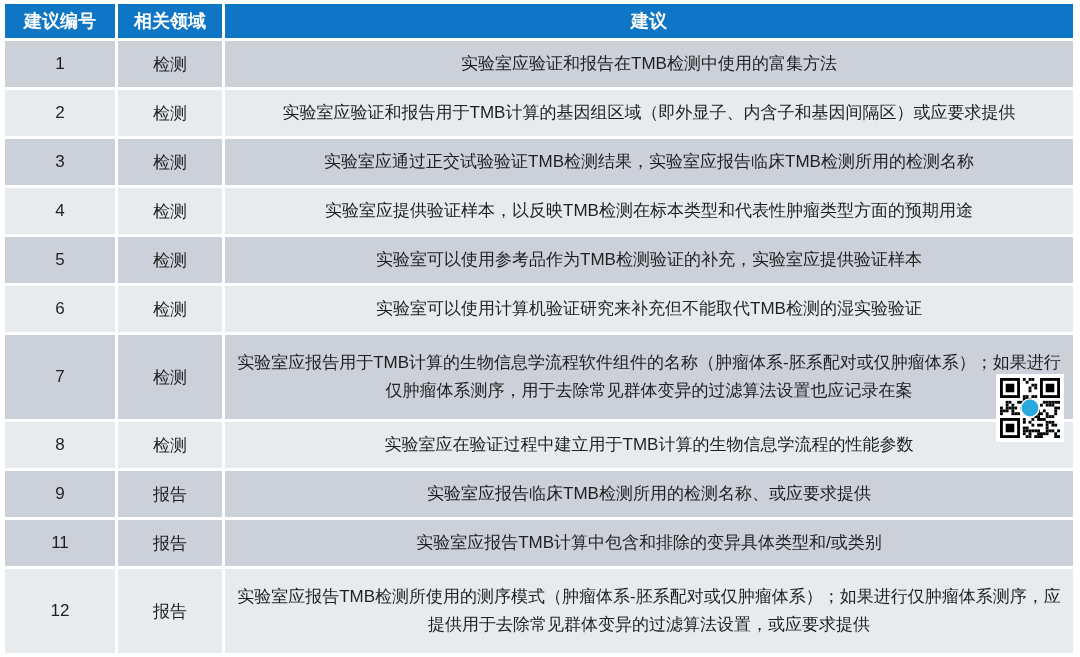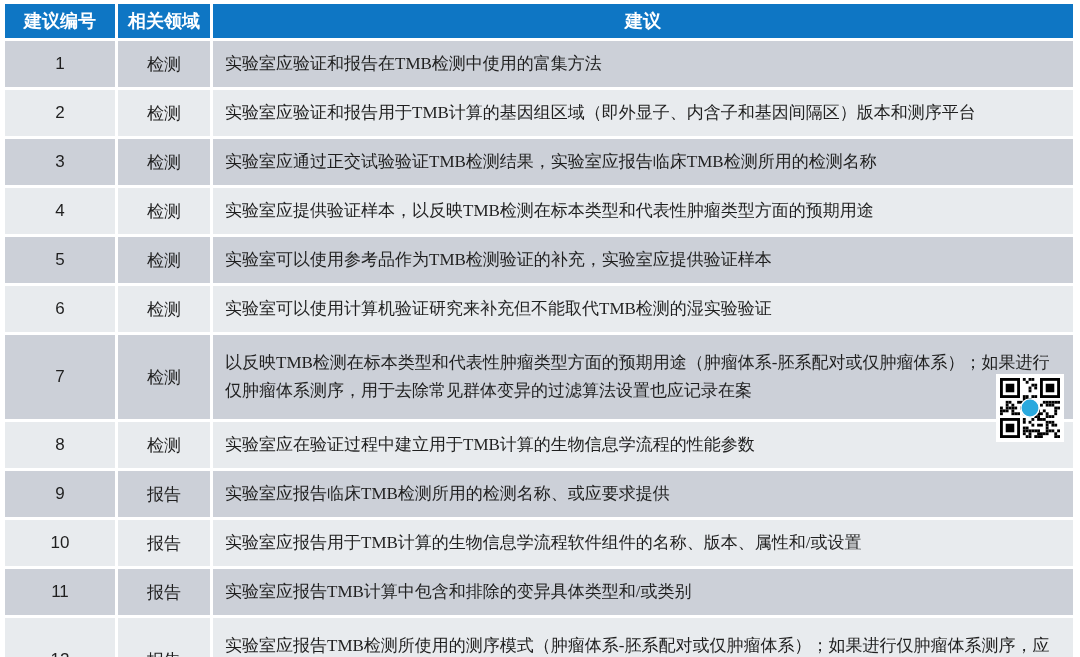--- a/index.html
+++ b/index.html
@@ -33,30 +33,29 @@
     padding:0;
   }
   tbody td{
     color:var(--text);
     font-size:17px;
     height:38px;
     vertical-align:middle;
     padding:0;
   }
   .col-num{width:110px;}
-  .col-field{width:92px;font-family:Liberation Mono, monospace;}
+  .col-field{width:104px;font-family:Liberation Mono, monospace;}
   tr.dark td{background:var(--row-dark);}
   tr.light td{background:var(--row-light);}
   tr.tall td{height:76px;}
   td.cell-num, td.cell-field{text-align:center;}
   td.cell-text{
-    text-align:left;
+    text-align:center;
     padding:4px 12px;
     line-height:28px;
-    font-family:Liberation Serif, serif;
   }
   .qr{
     position:absolute;
     left:997px;top:375px;
     width:60px;height:60px;
     background:#ffffff;
     padding:3px;
     box-shadow:0 0 0 1px #ffffff;
   }
   .qr svg{display:block;}
@@ -75,21 +74,21 @@
     </thead>
     <tbody>
         <tr class="dark">
           <td class="cell-num col-num">1</td>
           <td class="cell-field col-field">检测</td>
           <td class="cell-text col-text">实验室应验证和报告在TMB检测中使用的富集方法</td>
         </tr>
         <tr class="light">
           <td class="cell-num col-num">2</td>
           <td class="cell-field col-field">检测</td>
-          <td class="cell-text col-text">实验室应验证和报告用于TMB计算的基因组区域（即外显子、内含子和基因间隔区）版本和测序平台</td>
+          <td class="cell-text col-text">实验室应验证和报告用于TMB计算的基因组区域（即外显子、内含子和基因间隔区）或应要求提供</td>
         </tr>
         <tr class="dark">
           <td class="cell-num col-num">3</td>
           <td class="cell-field col-field">检测</td>
           <td class="cell-text col-text">实验室应通过正交试验验证TMB检测结果，实验室应报告临床TMB检测所用的检测名称</td>
         </tr>
         <tr class="light">
           <td class="cell-num col-num">4</td>
           <td class="cell-field col-field">检测</td>
           <td class="cell-text col-text">实验室应提供验证样本，以反映TMB检测在标本类型和代表性肿瘤类型方面的预期用途</td>
@@ -100,36 +99,31 @@
           <td class="cell-text col-text">实验室可以使用参考品作为TMB检测验证的补充，实验室应提供验证样本</td>
         </tr>
         <tr class="light">
           <td class="cell-num col-num">6</td>
           <td class="cell-field col-field">检测</td>
           <td class="cell-text col-text">实验室可以使用计算机验证研究来补充但不能取代TMB检测的湿实验验证</td>
         </tr>
         <tr class="dark tall">
           <td class="cell-num col-num">7</td>
           <td class="cell-field col-field">检测</td>
-          <td class="cell-text col-text">以反映TMB检测在标本类型和代表性肿瘤类型方面的预期用途（肿瘤体系-胚系配对或仅肿瘤体系）；如果进行仅肿瘤体系测序，用于去除常见群体变异的过滤算法设置也应记录在案</td>
+          <td class="cell-text col-text">实验室应报告用于TMB计算的生物信息学流程软件组件的名称（肿瘤体系-胚系配对或仅肿瘤体系）；如果进行仅肿瘤体系测序，用于去除常见群体变异的过滤算法设置也应记录在案</td>
         </tr>
         <tr class="light">
           <td class="cell-num col-num">8</td>
           <td class="cell-field col-field">检测</td>
           <td class="cell-text col-text">实验室应在验证过程中建立用于TMB计算的生物信息学流程的性能参数</td>
         </tr>
         <tr class="dark">
           <td class="cell-num col-num">9</td>
           <td class="cell-field col-field">报告</td>
           <td class="cell-text col-text">实验室应报告临床TMB检测所用的检测名称、或应要求提供</td>
-        </tr>
-        <tr class="light">
-          <td class="cell-num col-num">10</td>
-          <td class="cell-field col-field">报告</td>
-          <td class="cell-text col-text">实验室应报告用于TMB计算的生物信息学流程软件组件的名称、版本、属性和/或设置</td>
         </tr>
         <tr class="dark">
           <td class="cell-num col-num">11</td>
           <td class="cell-field col-field">报告</td>
           <td class="cell-text col-text">实验室应报告TMB计算中包含和排除的变异具体类型和/或类别</td>
         </tr>
         <tr class="light tall">
           <td class="cell-num col-num">12</td>
           <td class="cell-field col-field">报告</td>
           <td class="cell-text col-text">实验室应报告TMB检测所使用的测序模式（肿瘤体系-胚系配对或仅肿瘤体系）；如果进行仅肿瘤体系测序，应提供用于去除常见群体变异的过滤算法设置，或应要求提供</td>

